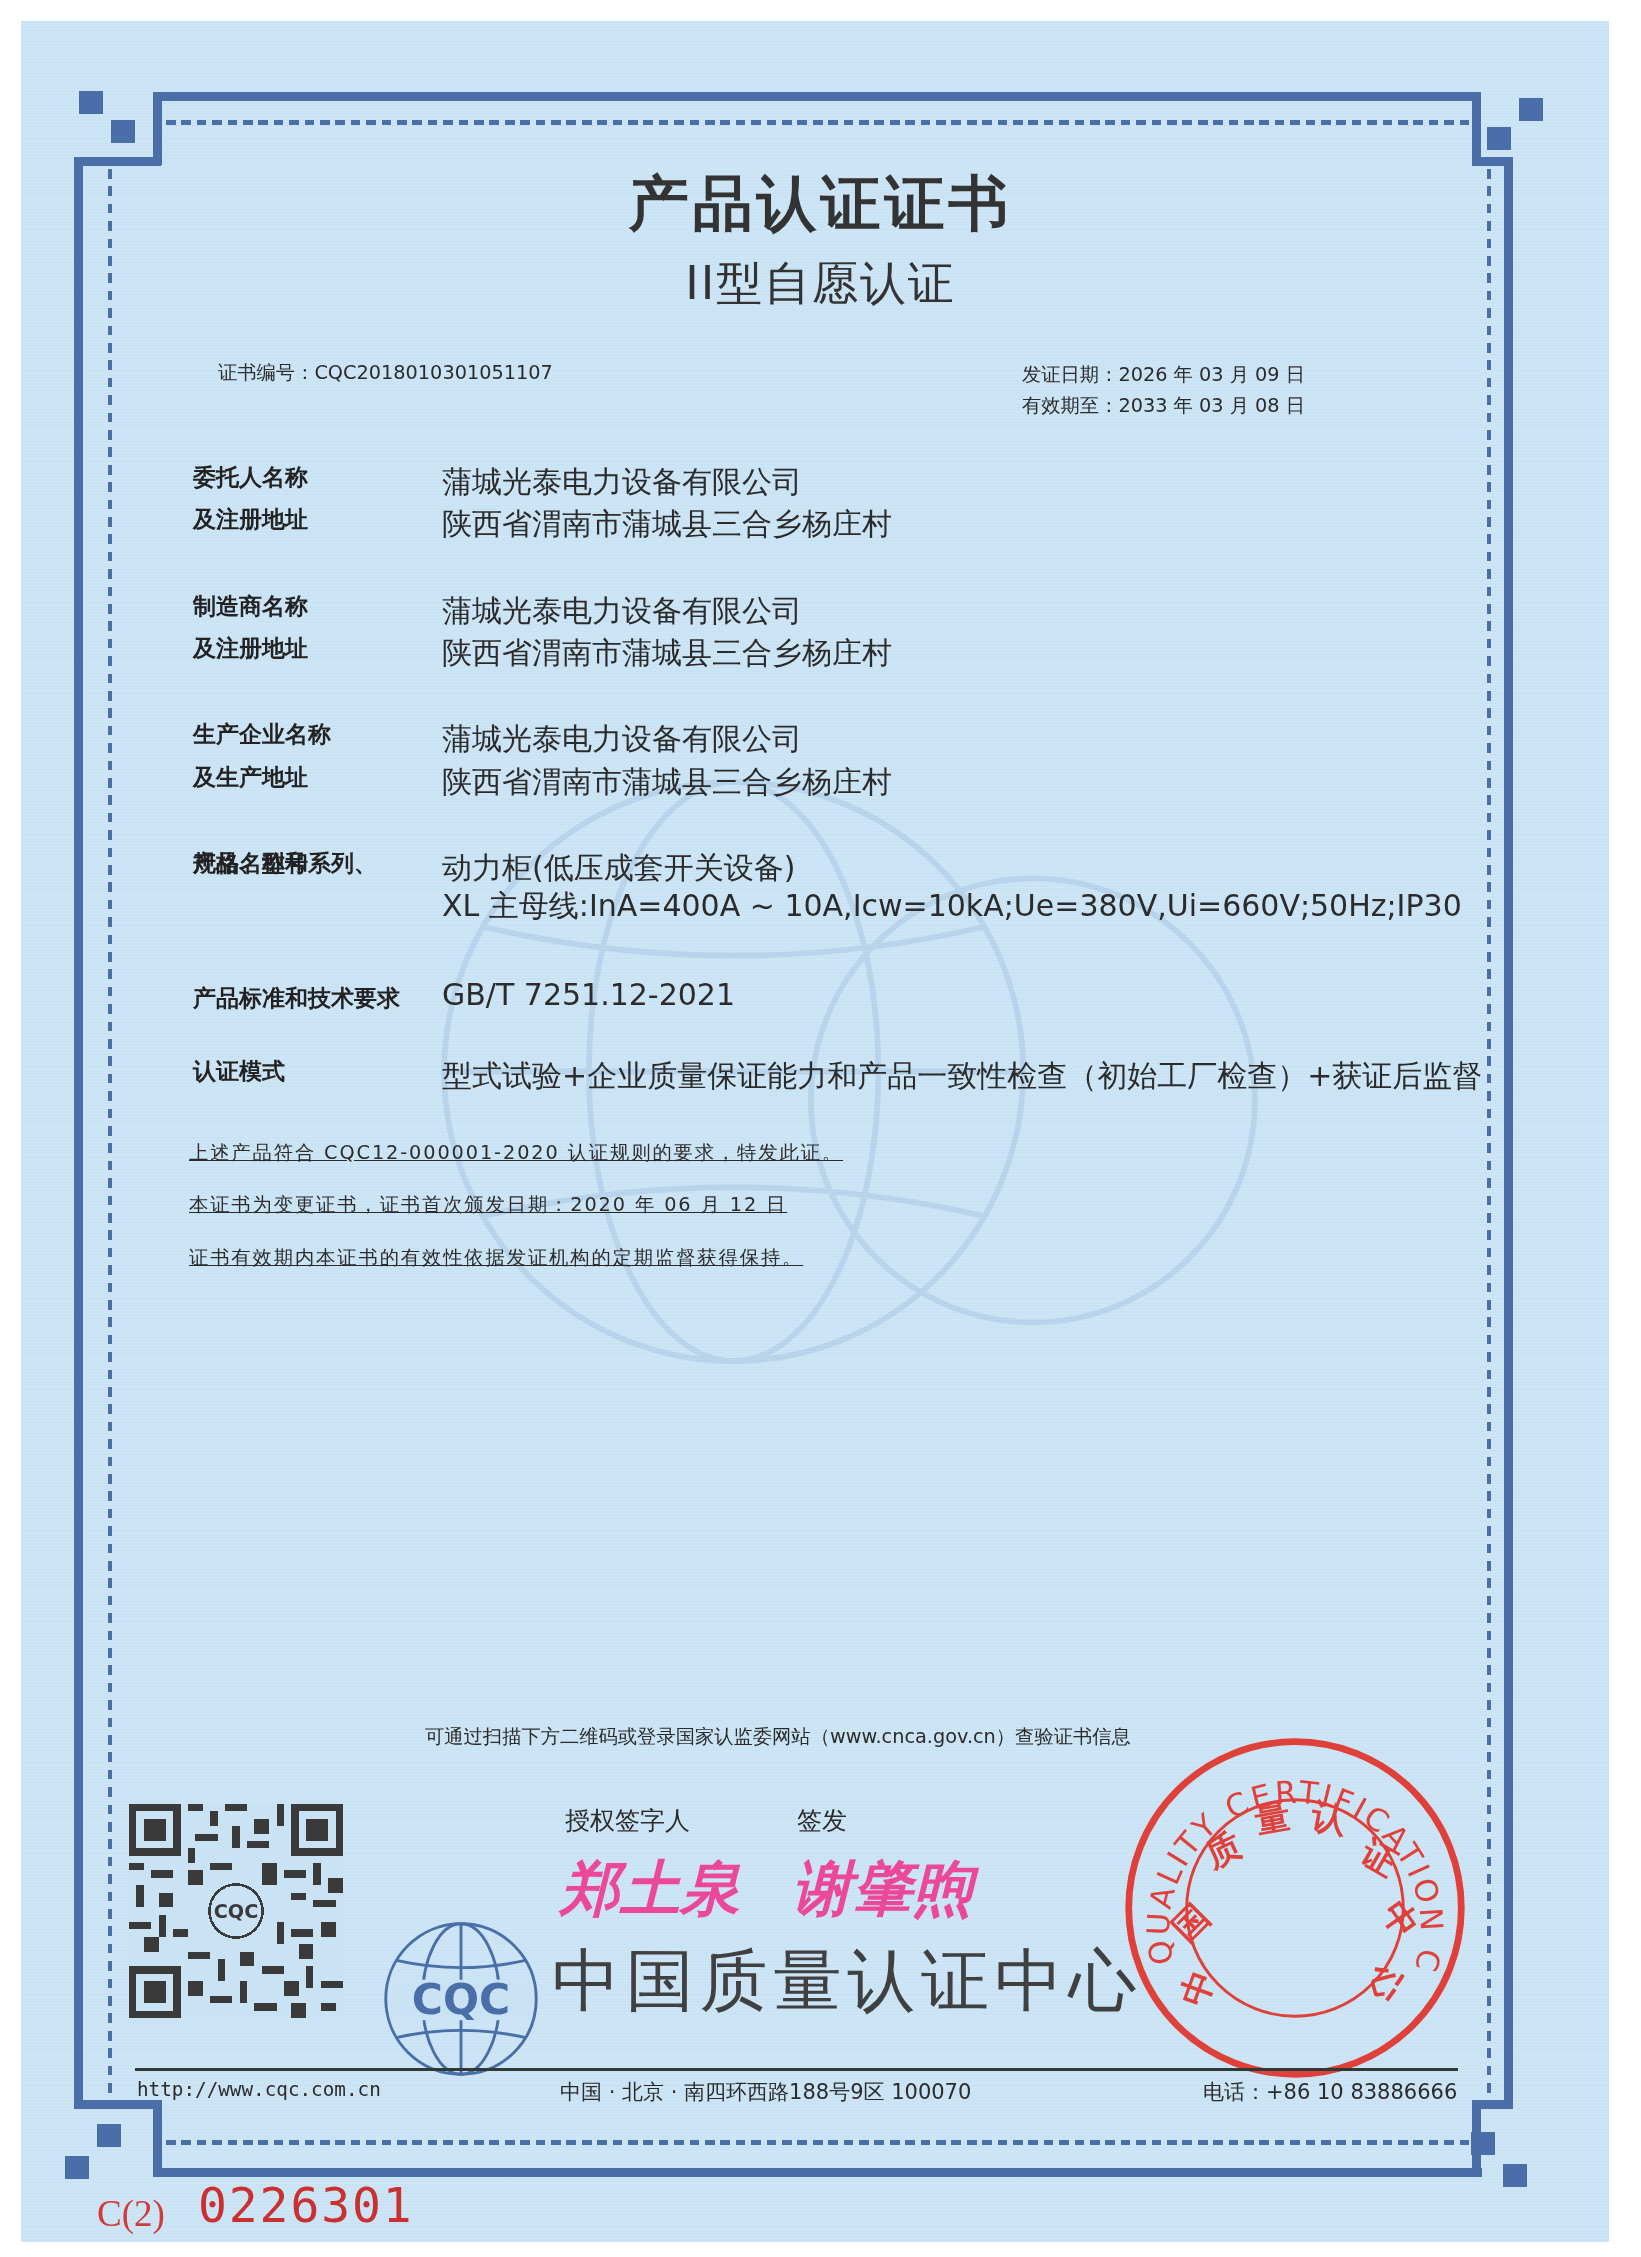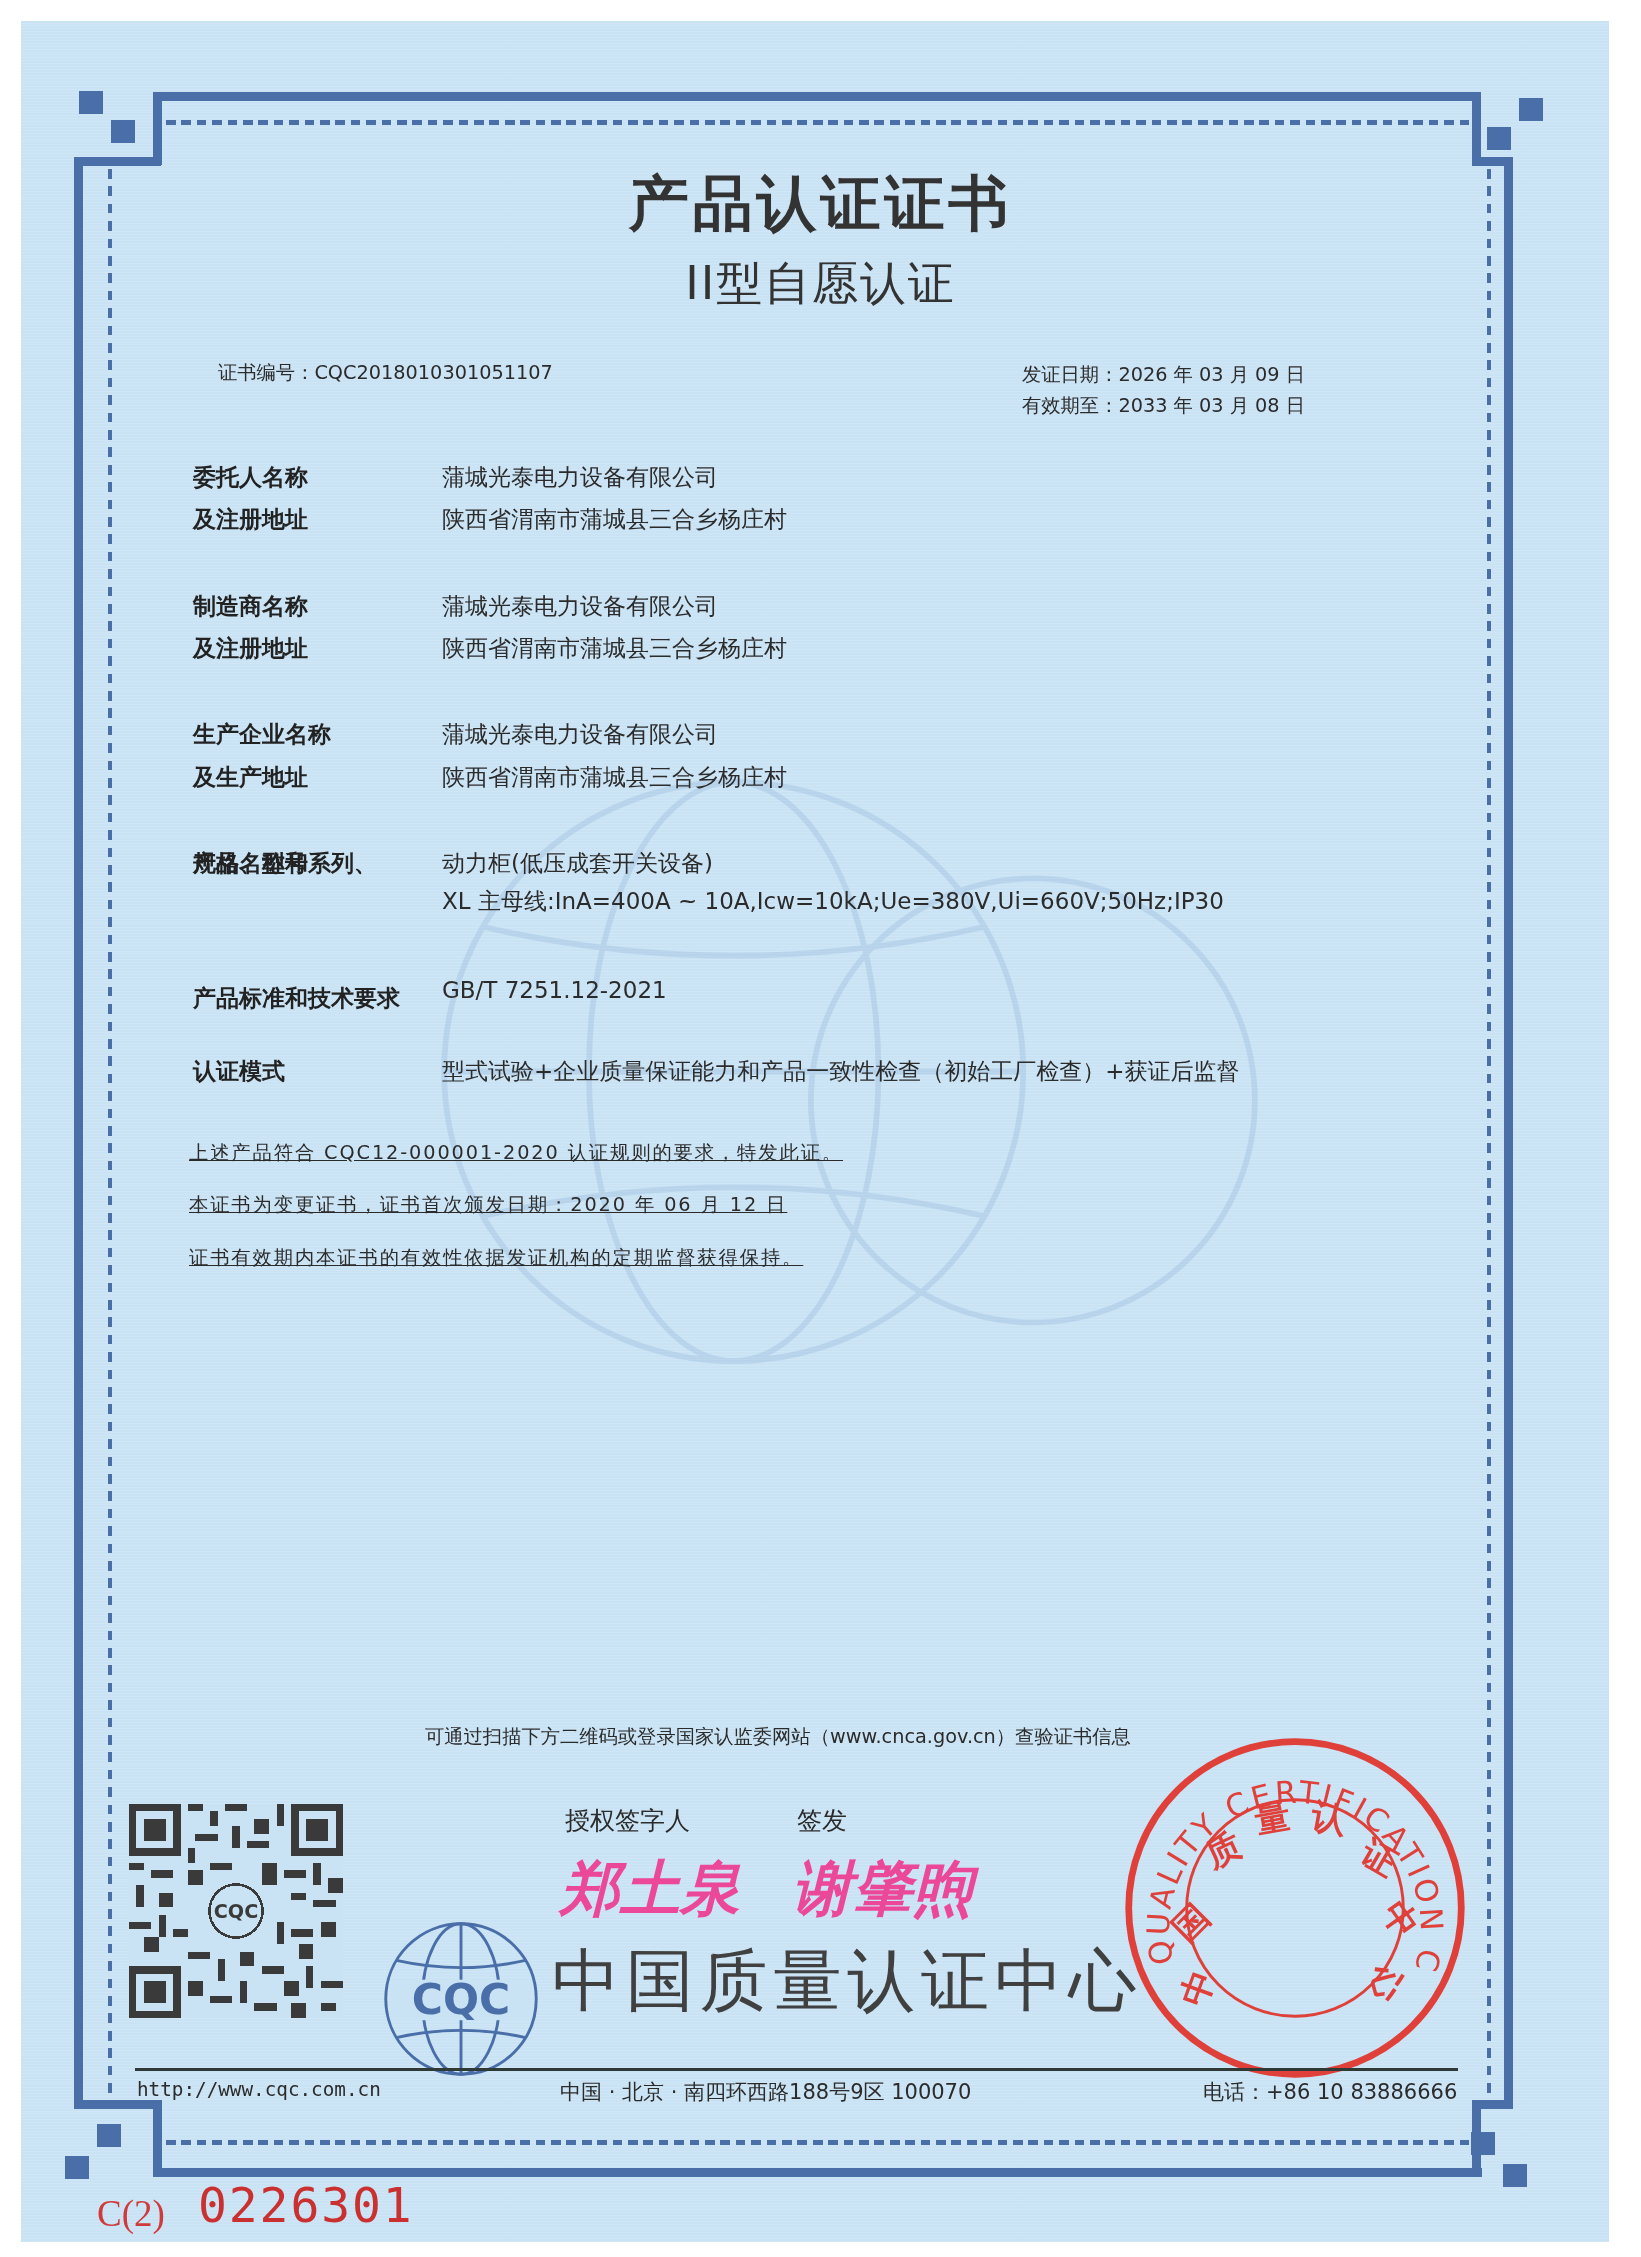--- a/index.html
+++ b/index.html
@@ -24,21 +24,21 @@
 
   .title { position:absolute; left:0; width:1641px; text-align:center; top:164px;
     font-size:60px; font-weight:bold; letter-spacing:3.9px; color:#333; }
   .subtitle { position:absolute; left:0; width:1641px; text-align:center; top:253px;
     font-size:46px; color:#333; letter-spacing:1.9px; }
 
   .meta-left { position:absolute; left:218px; top:359px; font-size:19.3px; }
   .meta-right { position:absolute; left:1022px; top:359px; font-size:19.3px; line-height:31px; }
 
   .label { position:absolute; left:193px; font-size:23px; font-weight:bold; color:#222; }
-  .value { position:absolute; left:442px; font-size:23px; color:#2b2b2b; }
+  .value { position:absolute; left:442px; font-size:30px; color:#2b2b2b; }
 
   .stmt { position:absolute; left:189px; font-size:19.3px; color:#2b2b2b; letter-spacing:1.9px;text-decoration:underline; }
 
   .verify-note { position:absolute; left:425px; top:1723px; font-size:19.3px; color:#2b2b2b; }
 
   .qr { position:absolute; left:128px; top:1804px; width:216px; height:214px; }
 
   .sig-label { position:absolute; font-size:25px; color:#2b2b2b; }
   .sig { position:absolute; font-family:"DejaVu Serif", serif; font-size:60px; font-style:italic; font-weight:bold; color:#ec4899; }
 

